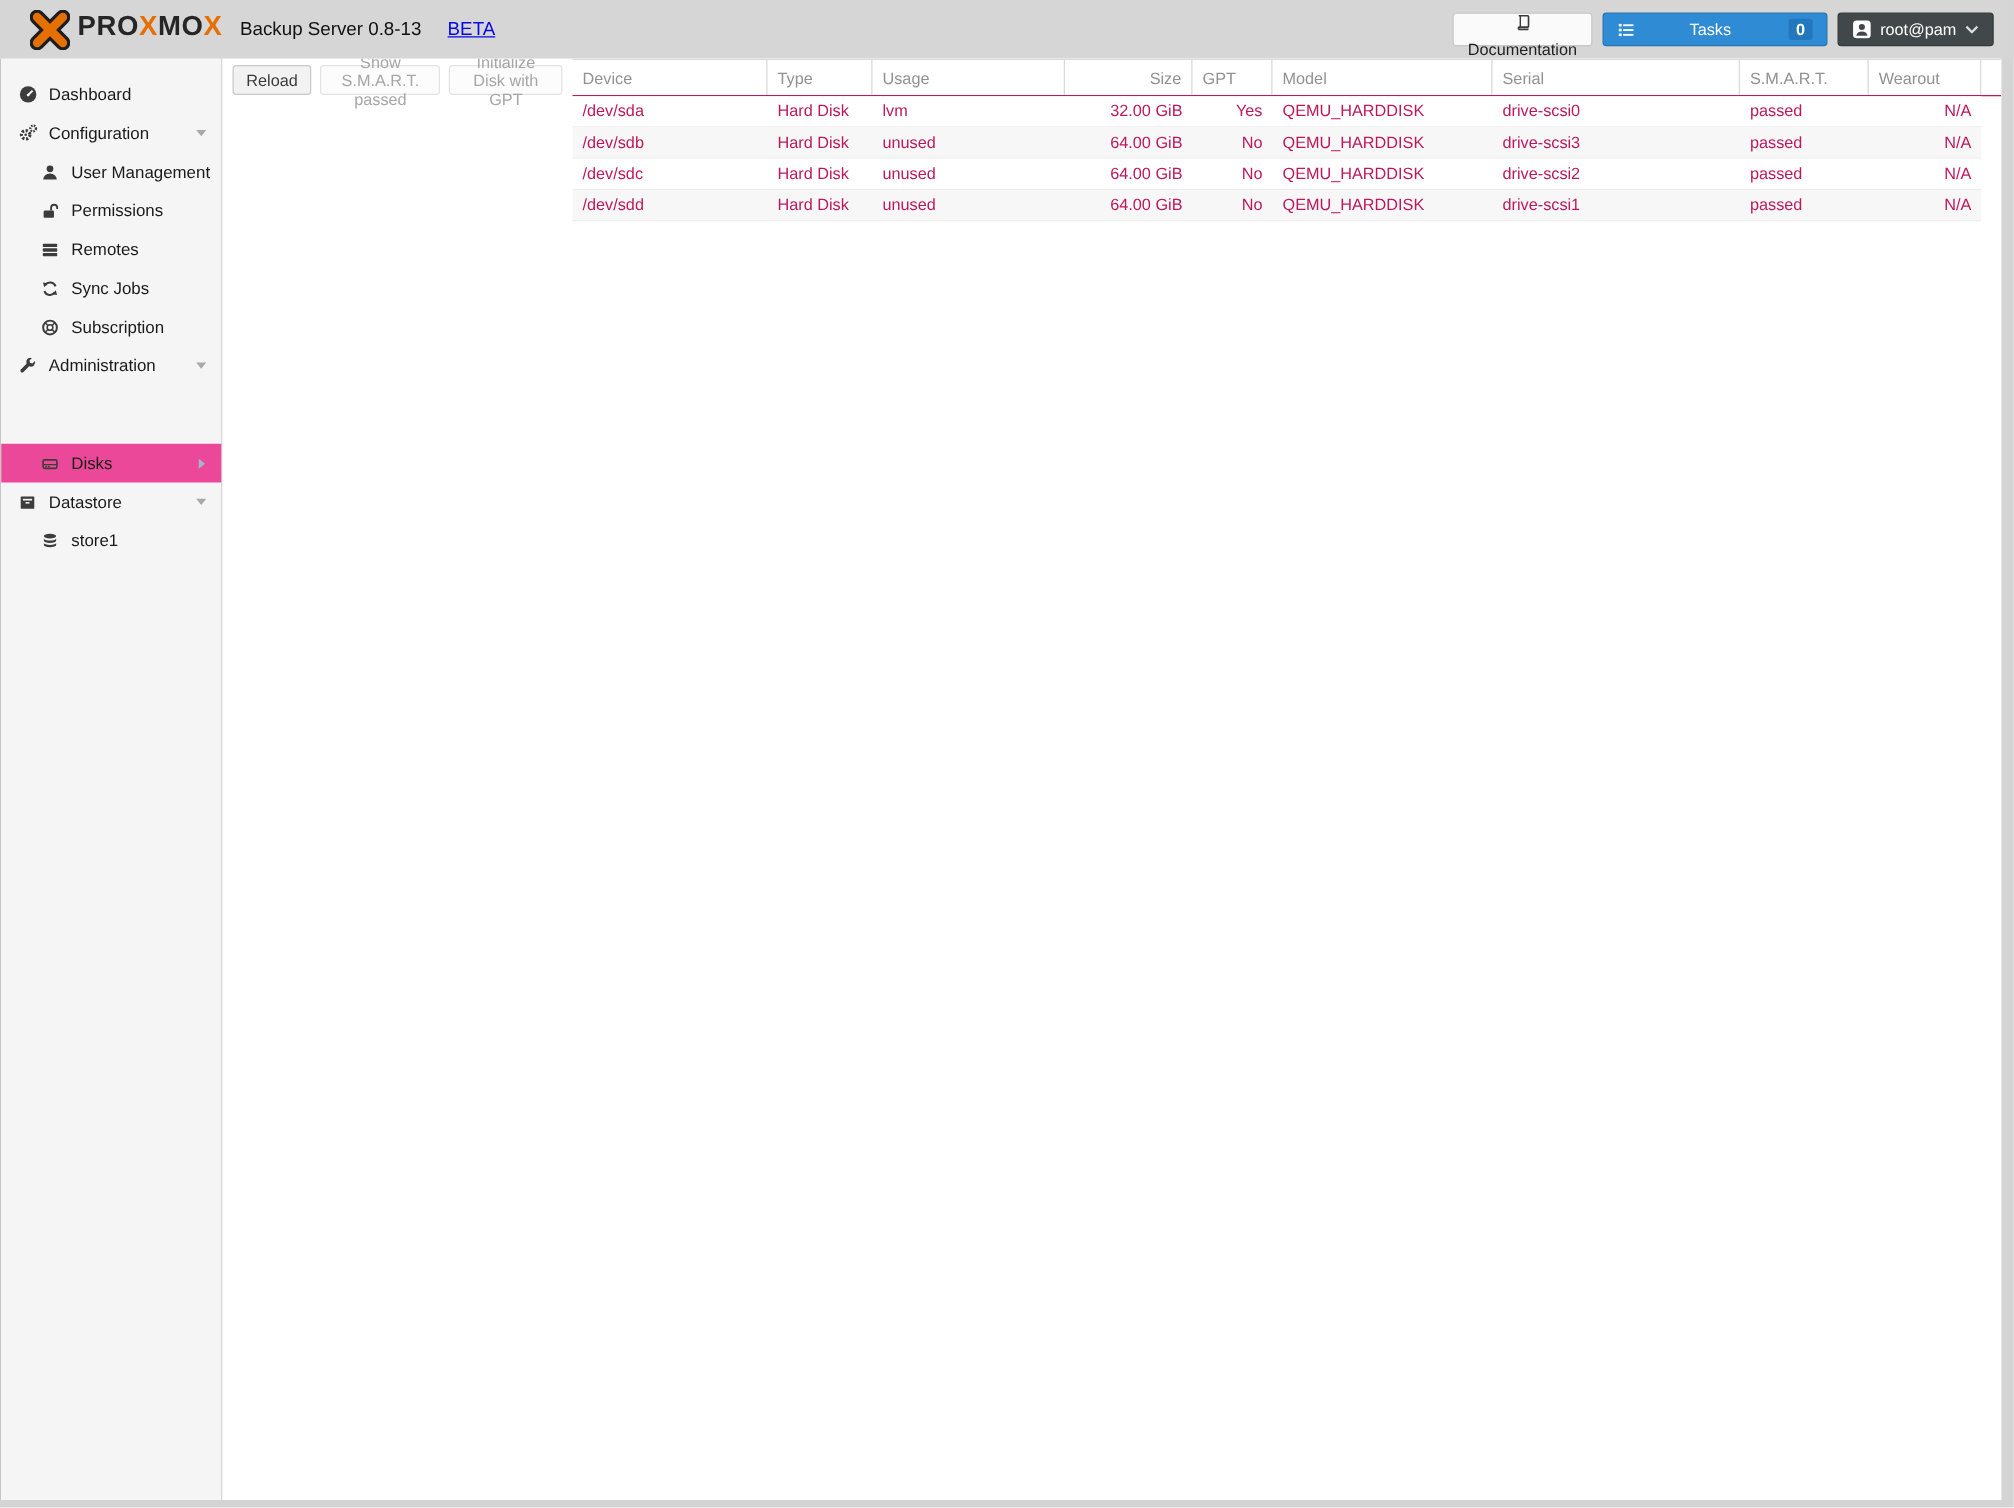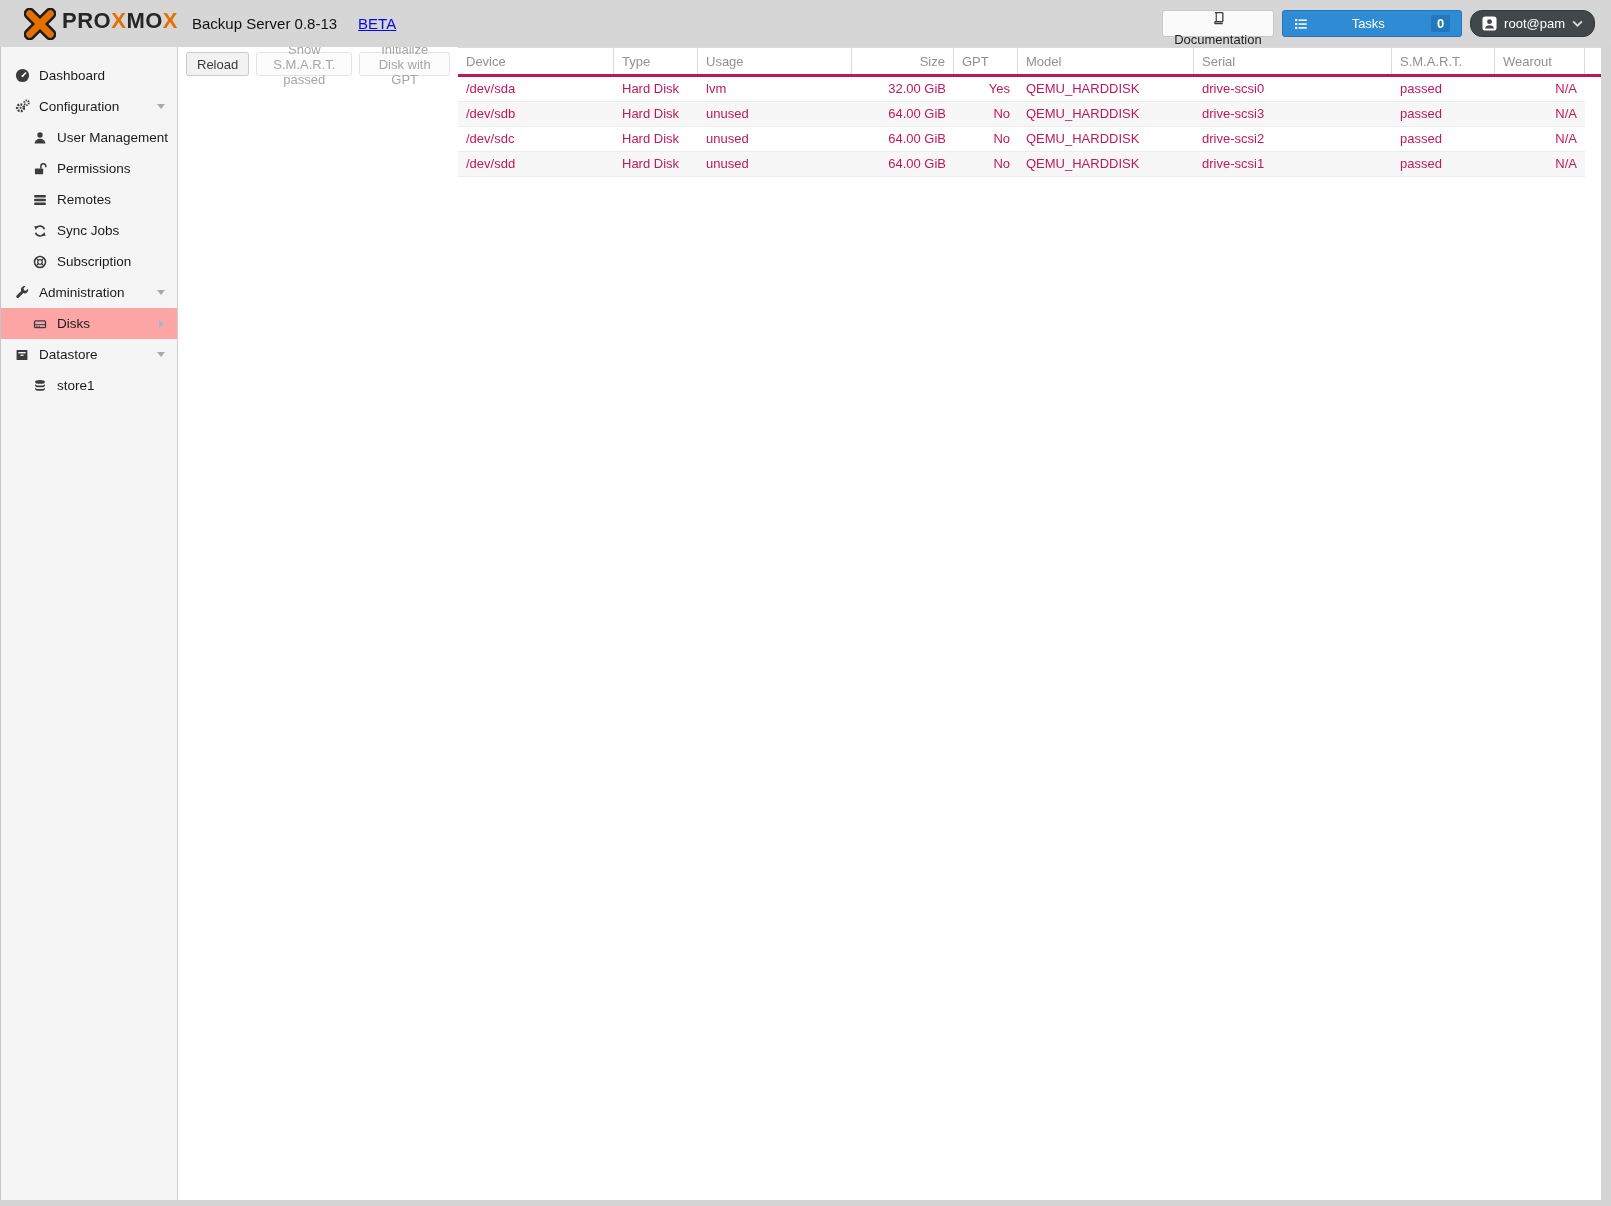--- a/index.html
+++ b/index.html
@@ -26,42 +26,42 @@
   .topbar-right { margin-left:auto; margin-right:16px; display:flex; align-items:center; gap:8px; }
   .tb-btn {
     height:27px; display:inline-flex; align-items:center; gap:7px;
     padding:0 11px; border-radius:3px; font-size:13px; cursor:pointer;
     border:1px solid transparent;
   }
   .tb-btn svg { flex:0 0 auto; }
   .btn-doc { background:#fafafa; border-color:#c8c8c8; color:#1f1f1f;flex-direction:column; }
   .btn-tasks { background:#2e8bd4; border-color:#2575b5; color:#fff;gap:44px; }
   .tasks-count { font-weight:bold; background:#2277bd; border-radius:2px; padding:1px 6px; margin-left:2px; }
-  .btn-user { background:#42484a; border-color:#34393b; color:#fff;border-radius:12px; }
+  .btn-user { background:#42484a; border-color:#34393b; color:#fff; }
 
   
   .app {
     position:absolute; top:47px; left:0; right:10px; bottom:6px;
     display:flex; border-left:1px solid #c6c6c6;
     background:#fff;
   }
 
   
   .sidebar {
     width:177px; flex:0 0 177px; background:#f5f5f5;
     border-right:1px solid #cfcfcf; padding-top:13px;
   }
   .nav-item {
     height:31px; display:flex; align-items:center;
     font-size:13.5px; color:#1a1a1a; cursor:pointer;
     padding-left:11px; position:relative;
   }
   .nav-item .nico { width:20px; display:flex; justify-content:center; margin-right:7px; color:#3c3c3c; }
   .nav-item.sub { padding-left:29px; }
-  .nav-item.selected { background:#fca5a5; }
+  .nav-item.selected { background:#ec4899;margin-top:47px; }
   .caret-down {
     margin-left:auto; margin-right:12px;
     width:0; height:0; border-left:4.5px solid transparent;
     border-right:4.5px solid transparent; border-top:5px solid #a9a9a9;
   }
   .caret-right {
     margin-left:auto; margin-right:13px;
     width:0; height:0; border-top:4.5px solid transparent;
     border-bottom:4.5px solid transparent; border-left:5px solid #9fb6ce;
   }
@@ -73,21 +73,21 @@
   .t-btn {
     height:24px; padding:0 10px; font-size:13px; border-radius:3px;
     display:inline-flex; align-items:center;
     background:#f2f2f2; border:1px solid #c9c9c9; color:#3a3a3a; cursor:pointer;
   }
   .t-btn.disabled { background:#fcfcfc; border-color:#e3e3e3; color:#a6a6a6; cursor:default; }
 
   .grid { margin-left:8px; flex:1; display:flex; flex-direction:column; }
   .grid-header {
     display:flex; height:30px;
-    border-top:1px solid #d9d9d9; border-bottom:3px solid #be185d;
+    border-top:1px solid #d9d9d9; border-bottom:1px solid #be185d;
     background:#fff;
   }
   .gh {
     display:flex; align-items:center; padding:0 8px;
     font-size:13px; color:#919191;
     border-right:1px solid #d9d9d9; cursor:pointer;
   }
   .gh.num { justify-content:flex-end; }
   .gh-filler { flex:1; border-right:none; cursor:default; }
 

